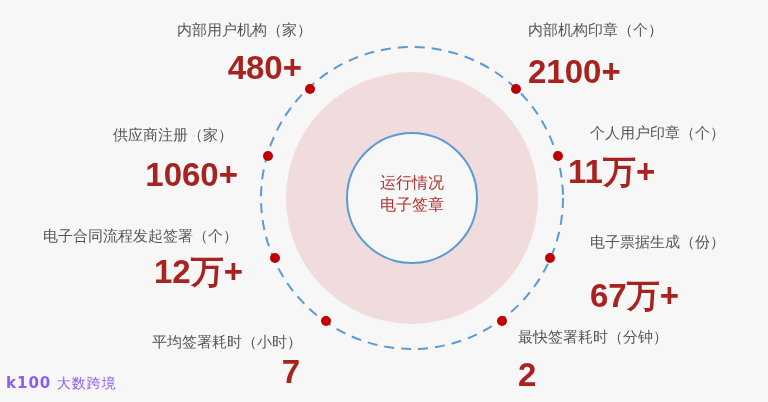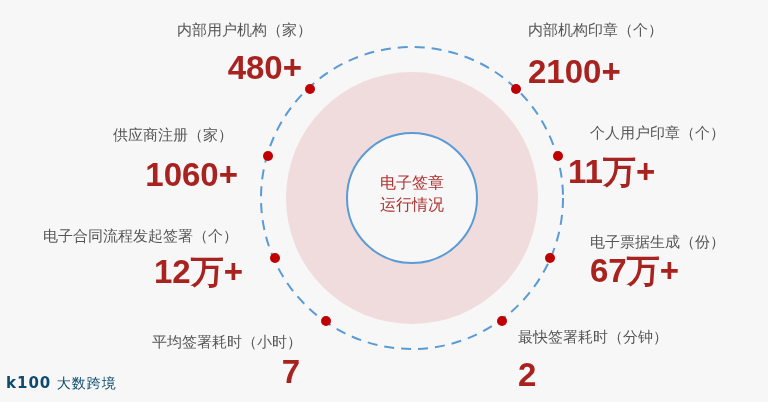--- a/index.html
+++ b/index.html
@@ -14,21 +14,21 @@
   .center-label {
     position:absolute; left:352px; top:172px; width:120px;
     text-align:center; color:#b03030; font-size:16px; line-height:22px;
   }
   .stat { position:absolute; }
   .stat .label { color:#555; font-size:15px; white-space:nowrap; line-height:20px; }
   .stat .value { color:#a8231f; font-weight:bold; font-size:33px; line-height:40px; white-space:nowrap; font-family:"Liberation Sans","DejaVu Sans",sans-serif; }
   .stat.right { text-align:left; }
   .stat.left { text-align:right; }
   .watermark {
-    position:absolute; left:6px; top:374px; color:#0c4a6e; font-size:14px;
+    position:absolute; left:6px; top:374px; color:#8b5cf6; font-size:14px;
     letter-spacing:1px; white-space:nowrap;
   }
   .watermark .logo { font-weight:bold; font-size:15px; }
 </style>
 </head>
 <body>
 
 <div class="canvas">
   <svg class="rings" width="768" height="402">
     <circle cx="412" cy="198" r="126" fill="#f1dcdd"></circle>
@@ -39,22 +39,22 @@
     <circle cx="516" cy="89" r="5" fill="#c00000"></circle>
     <circle cx="268" cy="156" r="5" fill="#c00000"></circle>
     <circle cx="558" cy="156" r="5" fill="#c00000"></circle>
     <circle cx="275" cy="258" r="5" fill="#c00000"></circle>
     <circle cx="550" cy="258" r="5" fill="#c00000"></circle>
     <circle cx="326" cy="321" r="5" fill="#c00000"></circle>
     <circle cx="502" cy="321" r="5" fill="#c00000"></circle>
   </svg>
 
   <div class="center-label">
+    <div>运行情况</div>
     <div>电子签章</div>
-    <div>运行情况</div>
   </div>
 
   <div class="stat left" style="right:456px; top:20px;">
     <div class="label">内部用户机构（家）</div>
   </div>
   <div class="stat left" style="right:466px; top:48px;margin-left:28px;">
     <div class="value">480+</div>
   </div>
 
   <div class="stat left" style="right:535px; top:125px;">
@@ -88,21 +88,21 @@
   <div class="stat right" style="left:590px; top:123px;">
     <div class="label">个人用户印章（个）</div>
   </div>
   <div class="stat right" style="left:568px; top:152px;">
     <div class="value">11万+</div>
   </div>
 
   <div class="stat right" style="left:590px; top:232px;">
     <div class="label">电子票据生成（份）</div>
   </div>
-  <div class="stat right" style="left:590px; top:251px;">
+  <div class="stat right" style="left:590px; top:276px;">
     <div class="value">67万+</div>
   </div>
 
   <div class="stat right" style="left:518px; top:327px;">
     <div class="label">最快签署耗时（分钟）</div>
   </div>
   <div class="stat right" style="left:518px; top:355px;">
     <div class="value">2</div>
   </div>
 

